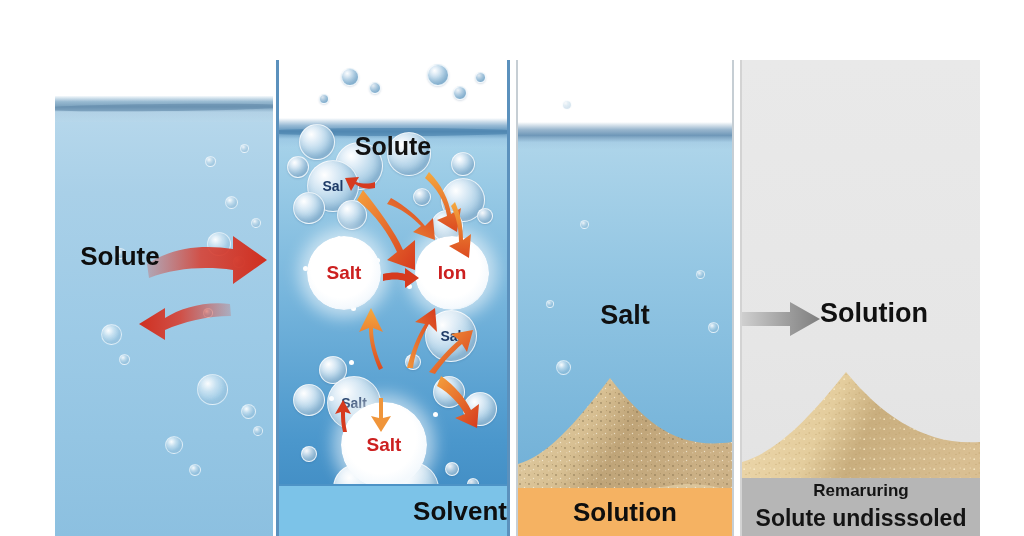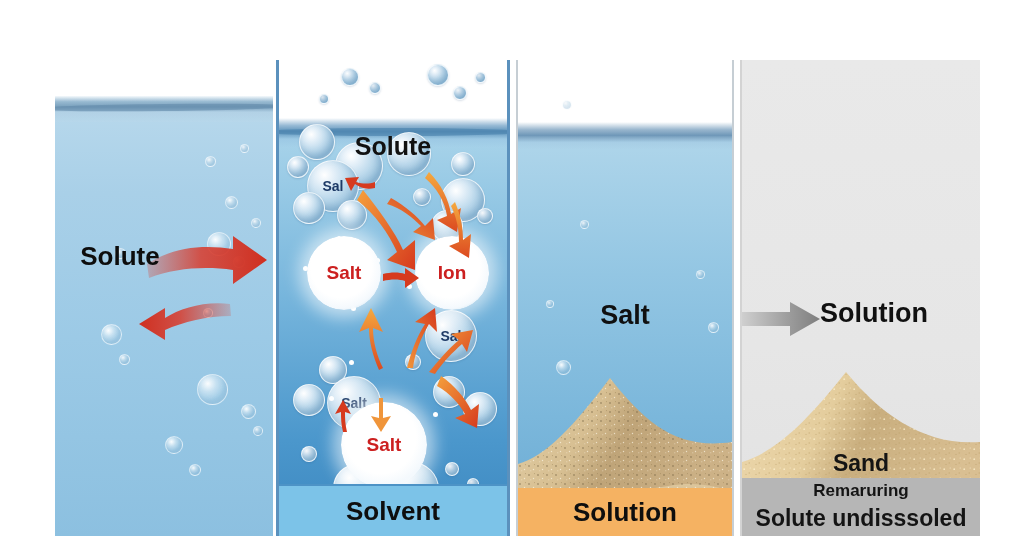--- a/index.html
+++ b/index.html
@@ -140,21 +140,21 @@
     z-index: 15;
   }
 
   
   #p2svg { position: absolute; inset: 0; z-index: 20; pointer-events: none; }
 
   .solvent-band {
     position: absolute; left: 0; right: 0; bottom: 0; height: 50px;
     background: #7cc3e8;
     border-top: 2px solid #4d93c6;
-    display: flex; align-items: center; justify-content: center;
+    display: flex; align-items: center; justify-content: flex-end;
     font-size: 26px; font-weight: bold; color: #0e0e0e;
     z-index: 25;
   }
 
   
   #panel3 {
     left: 516px; top: 60px; width: 214px; height: 476px;
     background: linear-gradient(to bottom, #ffffff 0%, #ffffff 15%, #aed5ea 17%, #93c6e3 45%, #7bb7db 75%, #6aaad3 100%);
     border-left: 2px solid #c6ced4;
     border-right: 2px solid #c6ced4;
@@ -454,19 +454,18 @@
           <circle cx="4.0" cy="8.4" r="0.55" fill="#a98e58" opacity="0.5"></circle>
         </pattern>
       </defs>
       <path d="M 0,126 C 34,116 66,84 104,36 C 140,80 184,110 238,106 L 238,200 L 0,200 Z" fill="url(#sandC)"></path>
       <path d="M 0,126 C 34,116 66,84 104,36 C 140,80 184,110 238,106 L 238,200 L 0,200 Z" fill="url(#grain4)" opacity="0.9"></path>
       <path d="M 0,160 C 50,146 104,162 160,152 C 196,146 220,152 238,158 L 238,200 L 0,200 Z" fill="url(#sandD)" opacity="0.96"></path>
       <path d="M 0,160 C 50,146 104,162 160,152 C 196,146 220,152 238,158 L 238,200 L 0,200 Z" fill="url(#grain4)" opacity="0.8"></path>
     </svg>
 
     <div class="p4-foot" style="bottom:4px;">
-      <div class="l1">Sand</div>
       <div class="l2">Remaruring</div>
       <div class="l3">Solute undisssoled</div>
     </div>
   </div>
 
 </div>
 
 </body></html>

